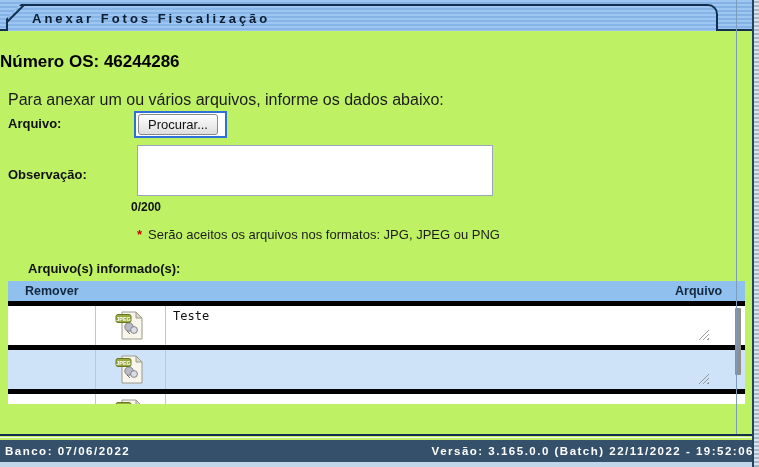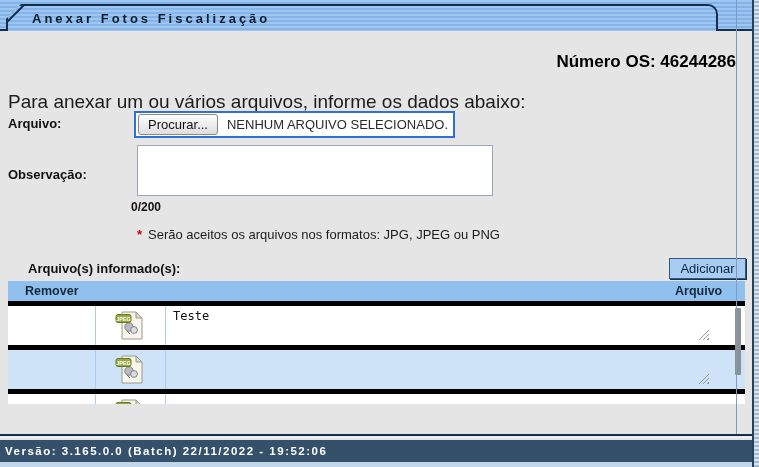--- a/index.html
+++ b/index.html
@@ -1,19 +1,19 @@
 <!DOCTYPE html>
 <html><head>
 <meta charset="utf-8">
 <style>
   * { margin:0; padding:0; box-sizing:border-box; }
   html,body { width:759px; height:467px; }
   #page {
     position:relative; width:759px; height:467px; overflow:hidden;
-    background:#e5e5e5;
+    background:#bef264;
     font-family:"Liberation Sans", sans-serif;
     color:#111;
   }
   
   .content-right-line { position:absolute; left:736px; top:0; width:1px; height:434px; background:#7d9cbd; }
   .window-edge-line   { position:absolute; left:752px; top:0; width:2px; height:467px; background:#24415e; }
   .window-edge-strip  { position:absolute; left:754px; top:0; width:5px; height:467px;
     background:repeating-linear-gradient(0deg,#a7b8c9 0 2px,#d9e4ef 2px 4px); }
 
   
@@ -27,28 +27,28 @@
     border:2px solid #12304e; border-bottom:none; border-radius:0 10px 0 0;
     clip-path:polygon(0 15px,15px 0,100% 0,100% 100%,0 100%);
     background:repeating-linear-gradient(180deg,#9dc6f2 0 2px,#86b4e6 2px 4px);
     display:flex; align-items:center; padding-left:24px;
     font-size:13px; font-weight:bold; letter-spacing:3px; color:#0a1c30;
   }
   .title-tab-chamfer { position:absolute; left:-4px; top:6px; width:24px; height:2px;
     background:#12304e; transform:rotate(-45deg); }
 
   
-  .os-title { position:absolute; top:52px; left:0; width:736px; text-align:right;
+  .os-title { position:absolute; top:52px; left:0; width:736px; text-align:left;
     font-size:17px; font-weight:bold; color:#000; }
-  .intro-text { position:absolute; top:91px; left:8px; font-size:19px; color:#1c1c1c; }
+  .intro-text { position:absolute; top:91px; left:8px; font-size:16px; color:#1c1c1c; }
 
   
   .lbl-arquivo { position:absolute; top:116px; left:8px; font-size:13px; font-weight:bold; }
   .file-control { position:absolute; top:111px; left:134px; height:27px;
-    border:2px solid #2f6fd8; background:#fff; display:flex; align-items:center; padding-right:5px; }
+    border:2px solid #2f6fd8; background:#fff; display:flex; align-items:center; padding-right:5px;gap:40px; }
   .browse-btn { margin:2px; border:1px solid #8a8a8a; border-radius:3px;
     background:linear-gradient(#fdfdfd,#dedede); font-size:13px; padding:2px 9px;
     color:#111; font-family:"Liberation Sans",sans-serif; cursor:default; }
   .no-file { font-size:13px; color:#2b2b2b; padding-left:7px; white-space:nowrap; }
 
   
   .lbl-obs { position:absolute; top:167px; left:8px; font-size:13px; font-weight:bold; }
   .obs-box { position:absolute; top:145px; left:137px; width:356px; height:51px;
     background:#fff; border:1px solid #98a8ba; }
   .grip { position:absolute; right:2px; bottom:2px; width:11px; height:11px;
@@ -105,33 +105,31 @@
     </div>
   </div>
 
   <div class="os-title">Número OS: 46244286</div>
 
   <div class="intro-text">Para anexar um ou vários arquivos, informe os dados abaixo:</div>
 
   <div class="lbl-arquivo">Arquivo:</div>
   <div class="file-control">
     <button class="browse-btn">Procurar...</button>
-    <span class="no-file">NENHUM ARQUIVO SELECIONADO.</span>
   </div>
 
   <div class="lbl-obs">Observação:</div>
   <div class="obs-box"></div>
   <div class="char-counter">0/200</div>
 
   <div class="note-line">
     <span class="note-star">*</span><span>Serão aceitos os arquivos nos formatos: JPG, JPEG ou PNG</span>
   </div>
 
   <div class="files-label">Arquivo(s) informado(s):</div>
-  <button class="add-btn">Adicionar</button>
 
   <div class="files-table">
     <div class="thead">
       <div class="th-remover">Remover</div>
       <div class="th-arquivo">Arquivo</div>
     </div>
 
     <div class="trow">
       <div class="td-remover"></div>
       <div class="td-arquivo">
@@ -187,20 +185,21 @@
         <span></span>
       </div>
     </div>
 
     <div class="table-scroll-thumb"></div>
   </div>
 
   <div class="panel-bottom-border"></div>
   <div class="pre-status-line"></div>
   <div class="status-bar">
+    <span>Banco: 07/06/2022</span>
     <span>Versão: 3.165.0.0 (Batch) 22/11/2022 - 19:52:06</span>
   </div>
   <div class="bottom-strip"></div>
 
   <div class="content-right-line"></div>
   <div class="window-edge-line"></div>
   <div class="window-edge-strip"></div>
 
 </div>
 

